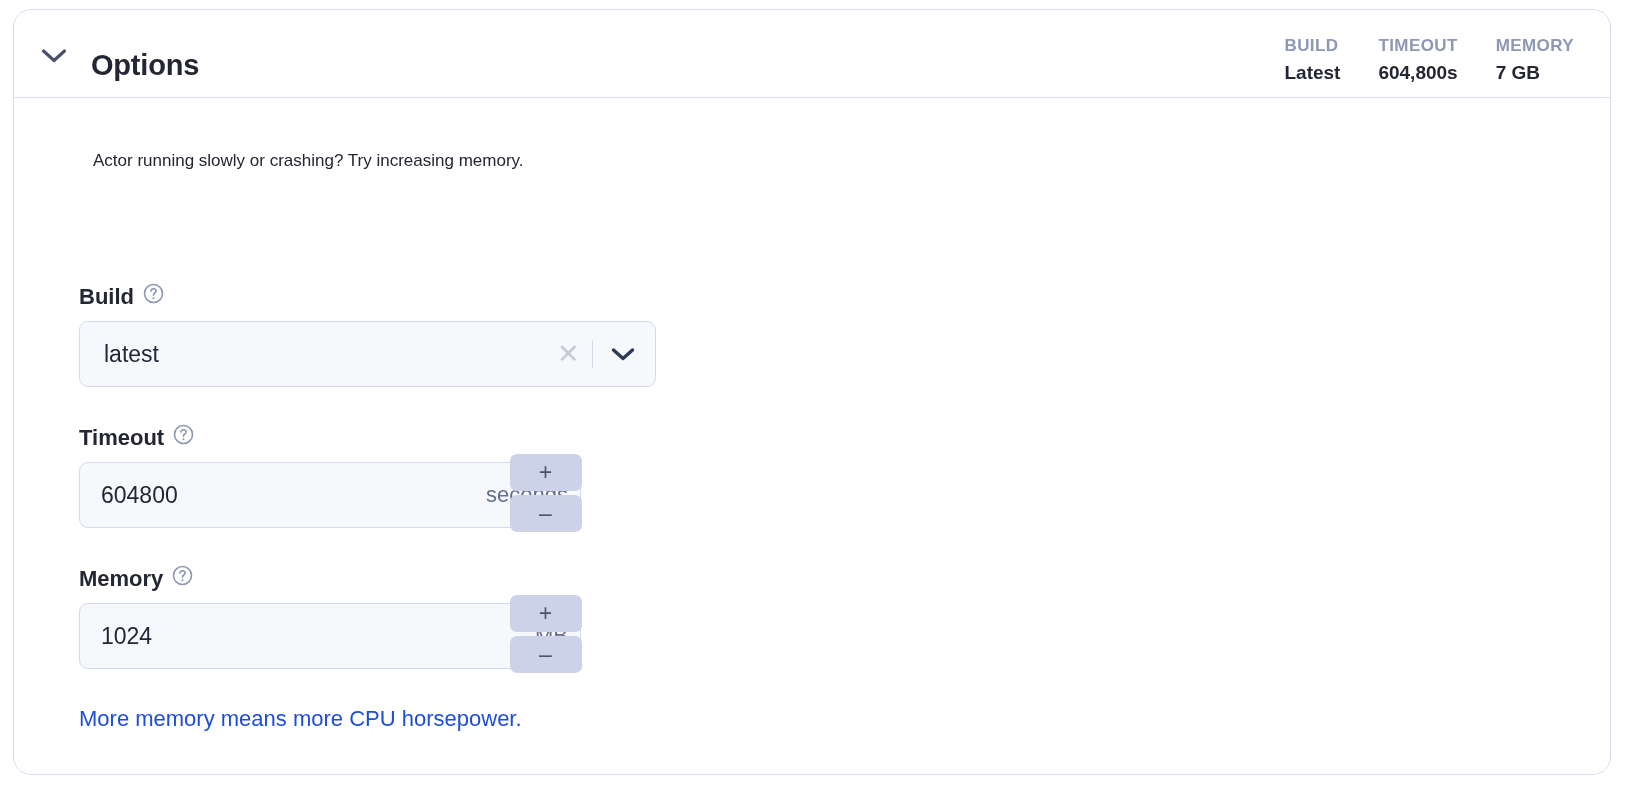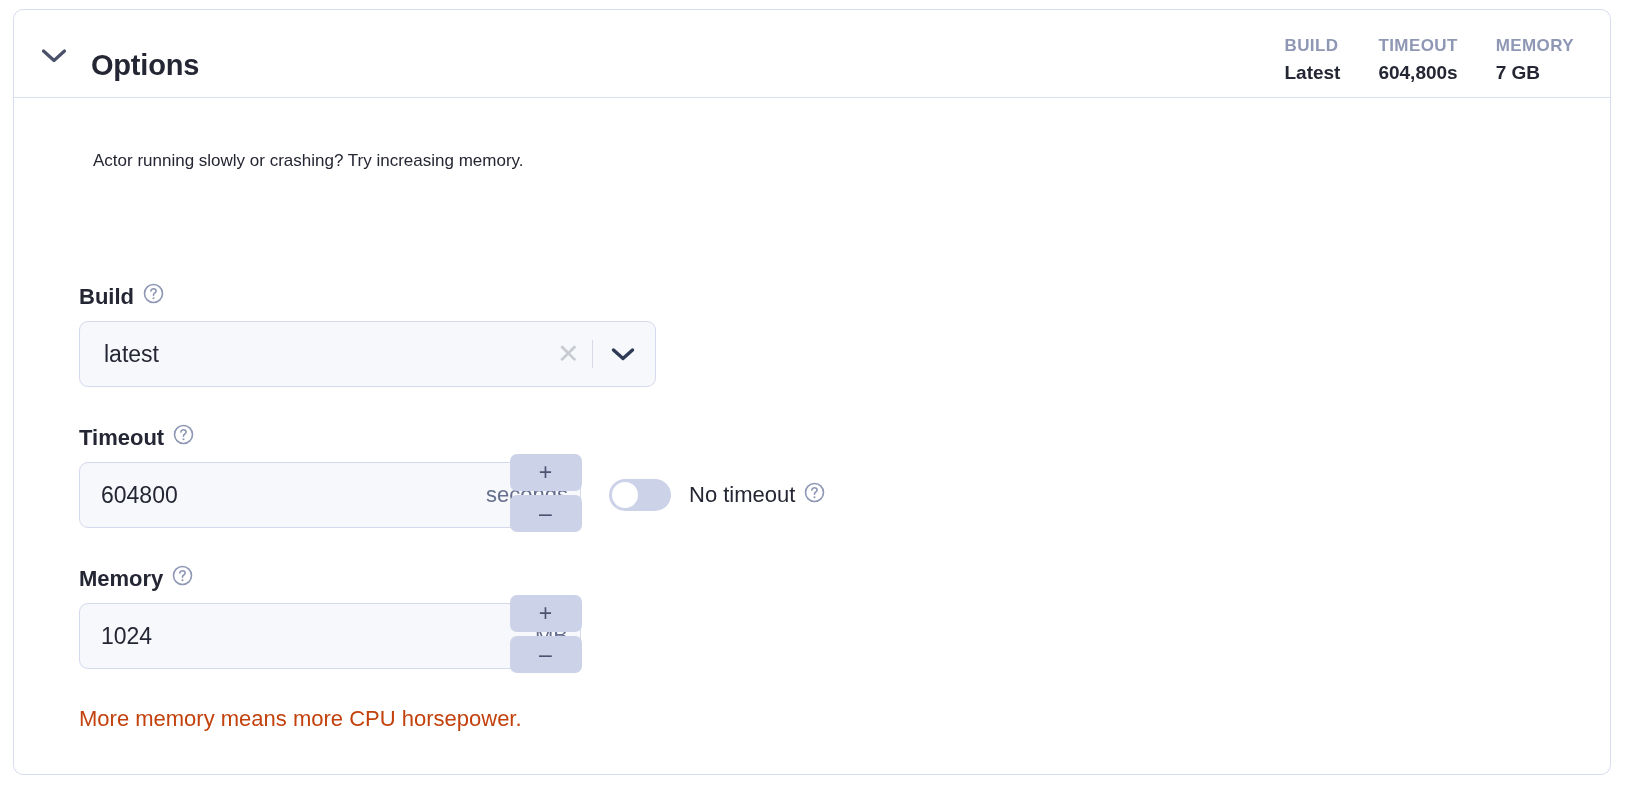--- a/index.html
+++ b/index.html
@@ -16,21 +16,21 @@
   }
 
   .card {
     position: absolute;
     left: 13px;
     top: 9px;
     width: 1598px;
     height: 766px;
     box-sizing: border-box;
     border: 1.5px solid #d7dcef;
-    border-radius: 10px;
+    border-radius: 18px;
     background: #ffffff;
   }
 
   
   .card-header {
     position: relative;
     height: 88px;
     box-sizing: border-box;
     border-bottom: 1.5px solid #dbe0f0;
     display: flex;
@@ -241,21 +241,21 @@
     display: flex;
     align-items: center;
     gap: 9px;
   }
 
   .helper-text {
     position: absolute;
     left: 65px;
     top: 602px;
     font-size: 22px;
-    color: #c2410c;
+    color: #1d4ed8;
     line-height: 38px;
   }
   .helper-text div { white-space: nowrap; }
 </style>
 </head>
 <body>
 
 <div class="card">
 
   <div class="card-header">
@@ -329,35 +329,20 @@
       <div class="control-row">
         <div class="num-box">
           <span class="num-value">604800</span>
           <span class="num-unit">seconds</span>
           <div class="stepper">
             <button class="step-btn">+</button>
             <button class="step-btn">–</button>
           </div>
         </div>
 
-        <div class="toggle-wrap">
-          <div class="toggle">
-            <div class="knob"></div>
-          </div>
-          <div class="toggle-label">
-            <span>No timeout</span>
-            <span class="help-icon">
-              <svg width="21" height="21" viewBox="0 0 21 21" fill="none" xmlns="http://www.w3.org/2000/svg">
-                <circle cx="10.5" cy="10.5" r="9" stroke="#8e97b4" stroke-width="1.6"></circle>
-                <path d="M7.9 8.1c0-1.4 1.2-2.4 2.6-2.4 1.5 0 2.6 1 2.6 2.3 0 1.2-.8 1.7-1.6 2.2-.7.4-1 .8-1 1.6v.4" stroke="#8e97b4" stroke-width="1.6" stroke-linecap="round"></path>
-                <circle cx="10.5" cy="15.2" r="1.05" fill="#8e97b4"></circle>
-              </svg>
-            </span>
-          </div>
-        </div>
       </div>
     </div>
 
     <div class="group-memory">
       <div class="field-label">
         <span>Memory</span>
         <span class="help-icon">
           <svg width="21" height="21" viewBox="0 0 21 21" fill="none" xmlns="http://www.w3.org/2000/svg">
             <circle cx="10.5" cy="10.5" r="9" stroke="#8e97b4" stroke-width="1.6"></circle>
             <path d="M7.9 8.1c0-1.4 1.2-2.4 2.6-2.4 1.5 0 2.6 1 2.6 2.3 0 1.2-.8 1.7-1.6 2.2-.7.4-1 .8-1 1.6v.4" stroke="#8e97b4" stroke-width="1.6" stroke-linecap="round"></path>

